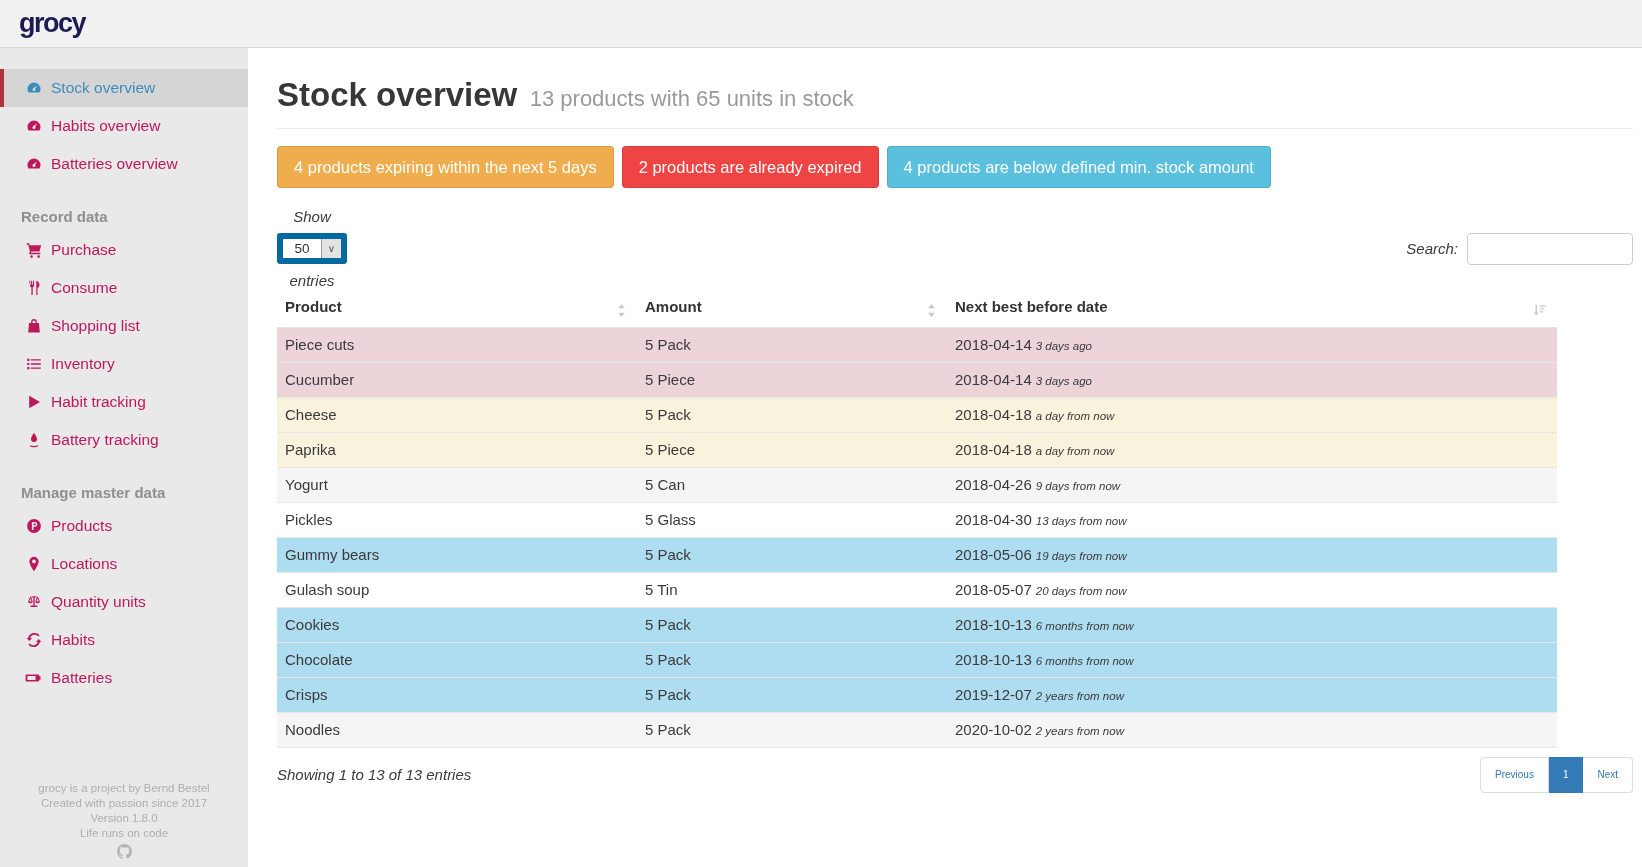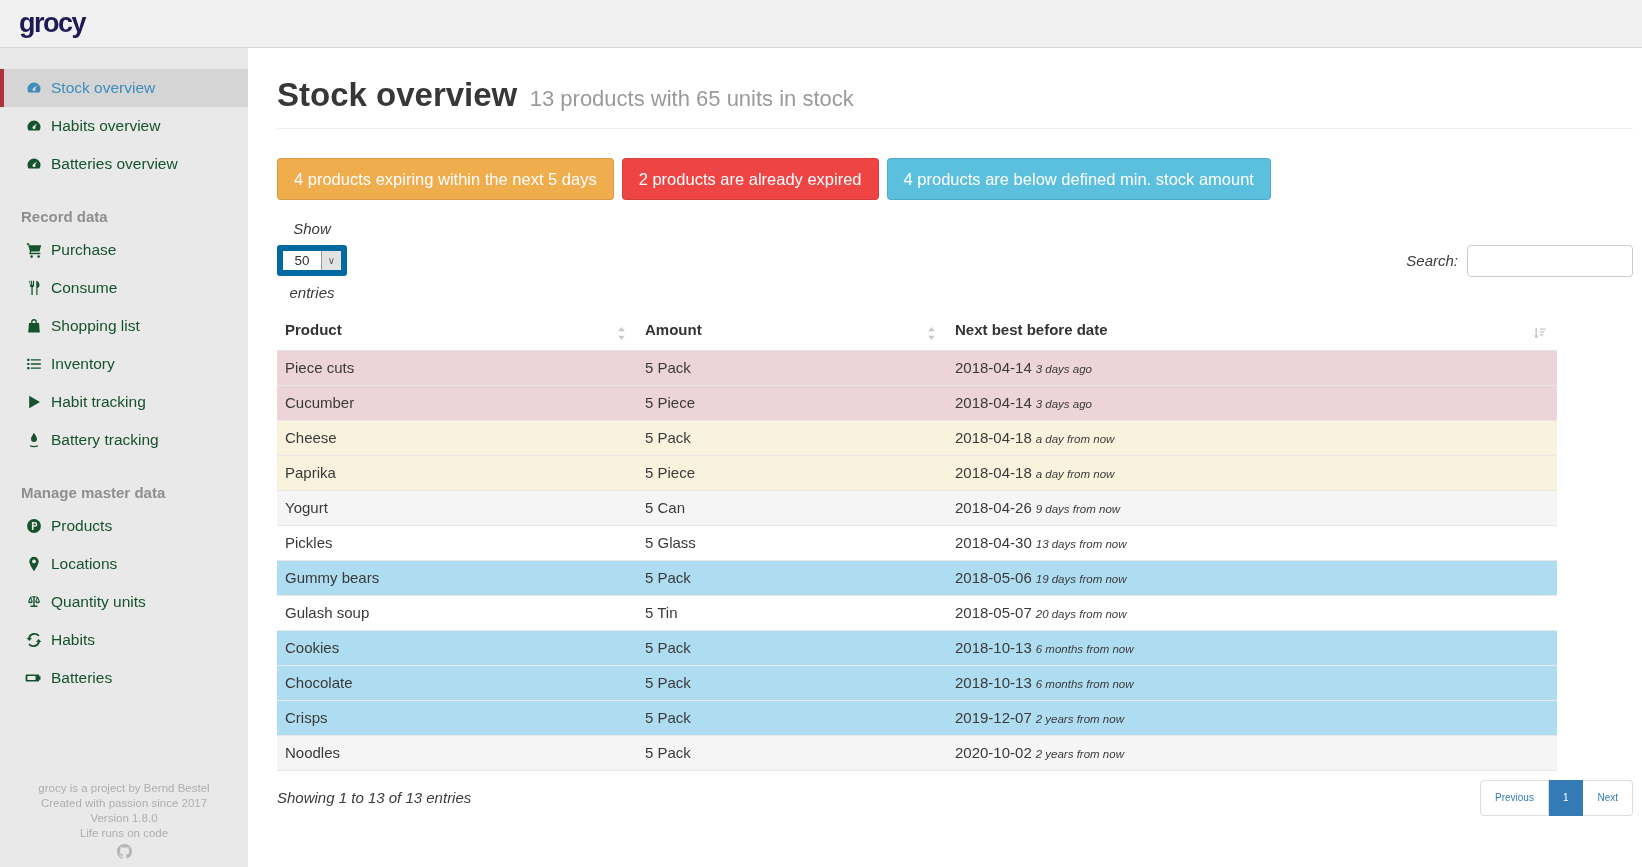--- a/index.html
+++ b/index.html
@@ -18,21 +18,21 @@
     color: #1d1b53; cursor: pointer;
   }
   
   .layout { display: flex; height: 819px; }
   .sidebar {
     width: 248px; min-width: 248px; background: #e9e9e9;
     position: relative; padding-top: 21px;
   }
   .side-item {
     height: 38px; display: flex; align-items: center; gap: 9px;
-    padding-left: 21px; color: #14532d; font-size: 15.5px;
+    padding-left: 21px; color: #be185d; font-size: 15.5px;
     cursor: pointer; text-decoration: none; border-left: 4px solid transparent;
   }
   .side-item .icon { width: 17px; display: inline-flex; justify-content: center; }
   .side-item.active {
     background: #d5d5d5; border-left-color: #b0313c; color: #3c8dbc;
   }
   .side-header {
     margin: 24px 0 4px; padding-left: 21px;
     font-weight: bold; color: #8f8f8f; font-size: 15px; line-height: 20px;
   }
@@ -41,21 +41,21 @@
     text-align: center; color: #aeaeae; font-size: 11.5px; line-height: 15px;
   }
   .side-footer .gh { margin-top: 3px; color: #b5b5b5; }
   svg { display: inline-block; vertical-align: middle; }
   
   .main { flex: 1; padding: 28px 9px 11px 29px; }
   .page-head h1 { font-size: 33px; font-weight: bold; color: #373737; display: inline; }
   .page-head .subtitle { font-size: 22px; color: #9a9a9a; font-weight: normal; margin-left: 8px; }
   .head-rule { border: none; border-top: 1px solid #ededed; margin: 14px 0 0; }
   
-  .alerts { margin-top: 29px; display: flex; gap: 8px; }
+  .alerts { margin-top: 17px; display: flex; gap: 8px; }
   .alert-btn {
     height: 42px; border-radius: 4px; border: 1px solid rgba(0,0,0,.1);
     color: #fff; font-size: 16.5px; padding: 0 16px;
     display: inline-flex; align-items: center; cursor: pointer;
     font-family: "Liberation Sans", sans-serif;
   }
   
   .controls { margin-top: 20px; display: flex; justify-content: space-between; align-items: center; }
   .show-group { display: flex; align-items: center; gap: 8px; font-style: italic; font-size: 15px; color: #3c3c3c; flex-direction: column; }
   .fake-select {
@@ -68,21 +68,21 @@
     width: 20px; background: #e3e3e3; border-left: 1px solid #999;
     display: flex; align-items: center; justify-content: center;
     color: #555; font-size: 10px; border-radius: 0 2px 2px 0;
   }
   .search-group { display: flex; align-items: center; gap: 9px; font-style: italic; font-size: 15px; color: #3c3c3c; }
   .search-group input {
     width: 166px; height: 32px; border: 1px solid #ccc; border-radius: 4px;
     padding: 0 8px; font-size: 14px; outline: none; background: #fff;
   }
   
-  .stock-table { width: 1280px; border-collapse: collapse; margin-top: 12px; table-layout: fixed; }
+  .stock-table { width: 1280px; border-collapse: collapse; margin-top: 1px; table-layout: fixed; }
   .stock-table th {
     text-align: left; font-size: 15px; font-weight: bold; color: #333;
     padding: 8px 10px 9px 8px; border-bottom: 1px solid #e3e3e3; cursor: pointer;
   }
   .stock-table th .sort { float: right; color: #c8c8c8; margin-top: 2px; }
   .col-product { width: 360px; }
   .col-amount  { width: 310px; }
   .stock-table td {
     font-size: 15px; color: #3a3a3a; padding: 8px 10px 9px 8px;
     border-top: 1px solid #e7e7e7; height: 35px;

